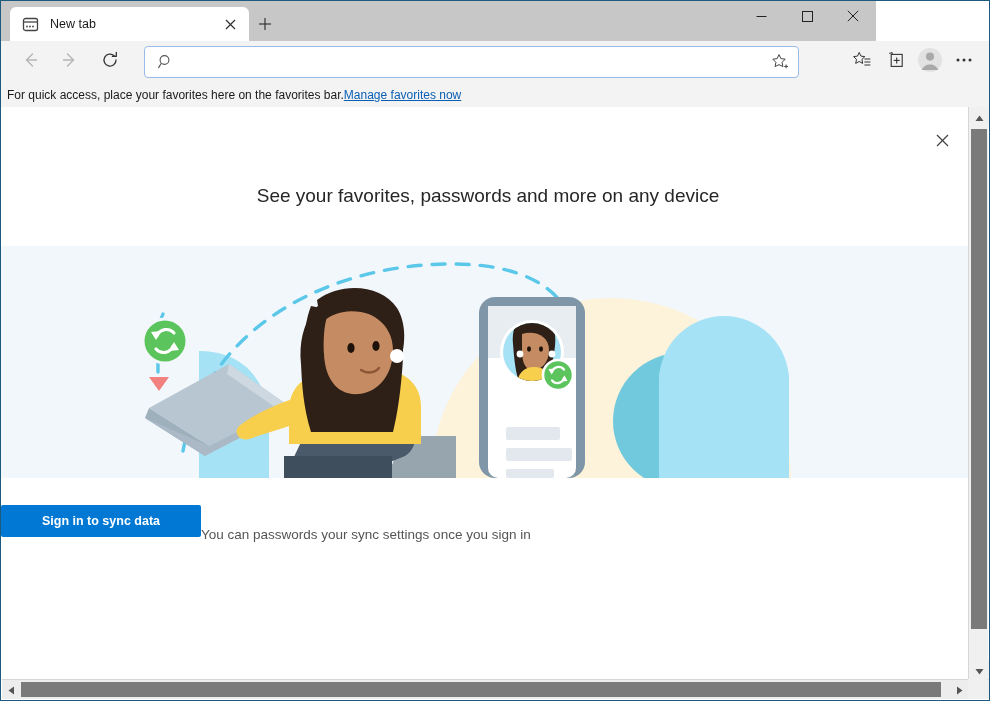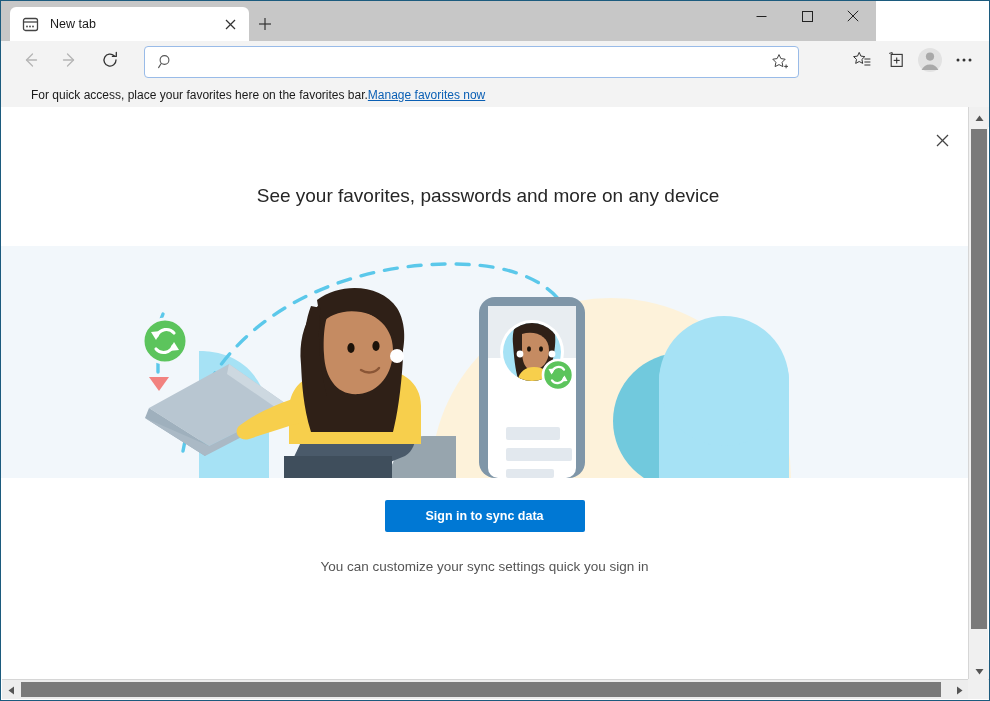--- a/index.html
+++ b/index.html
@@ -96,21 +96,21 @@
   .rbtns { position: absolute; right: 8px; top: 45px; display: flex; }
   .rbtn { width: 34px; height: 32px; display:flex; align-items:center; justify-content:center; }
 
   
   .favbar {
     position: absolute; left: 0; top: 82px;
     width: 988px; height: 24px;
     background: #f3f3f3;
     display: flex; align-items: center;
     font-size: 12px; color: #1a1a1a;
-    padding-left: 30px;
+    padding-left: 6px;
   }
   .favbar .fb-link {
     color: #0a5fb4; text-decoration: underline;
     margin-left: 0; cursor: pointer;
   }
 
   
   .content {
     position: absolute; left: 0; top: 106px;
     width: 967px; height: 572px;
@@ -132,21 +132,21 @@
   .illus {
     position: absolute; left: 0; top: 139px;
     width: 967px; height: 232px;
     background: #f2f7fb;
     overflow: hidden;
   }
   .illus svg { display: block; }
 
   .cta-wrap {
     position: absolute; left: 0; top: 393px; width: 967px;
-    display: flex; flex-direction: column; align-items: center;
+    display: flex; flex-direction: row; align-items: center;
   }
   .signin-btn {
     width: 200px; height: 32px;
     background: #0078d4; color: #ffffff;
     border: none; border-radius: 2px;
     font-family: "Liberation Sans", sans-serif;
     font-size: 12.5px; font-weight: bold;
     cursor: pointer;
   }
   .subtext {
@@ -451,21 +451,21 @@
 
           <rect x="505" y="181" width="54" height="13" rx="2" fill="#e2e8ee"></rect>
           <rect x="505" y="202" width="66" height="13" rx="2" fill="#e2e8ee"></rect>
           <rect x="505" y="223" width="48" height="9" rx="2" fill="#e2e8ee"></rect>
         </g>
       </svg>
     </div>
 
     <div class="cta-wrap">
       <button class="signin-btn">Sign in to sync data</button>
-      <div class="subtext">You can customize your sync settings quick you sign in</div>
+      <div class="subtext">You can passwords your sync settings once you sign in</div>
     </div>
 
   </div>
 
   <div class="vscroll">
     <div class="v-arrow up">
       <span>
         <svg width="9" height="7" viewBox="0 0 9 7">
             <polygon points="4.5,0.5 8.5,6 0.5,6" fill="#555"></polygon>
           </svg>

